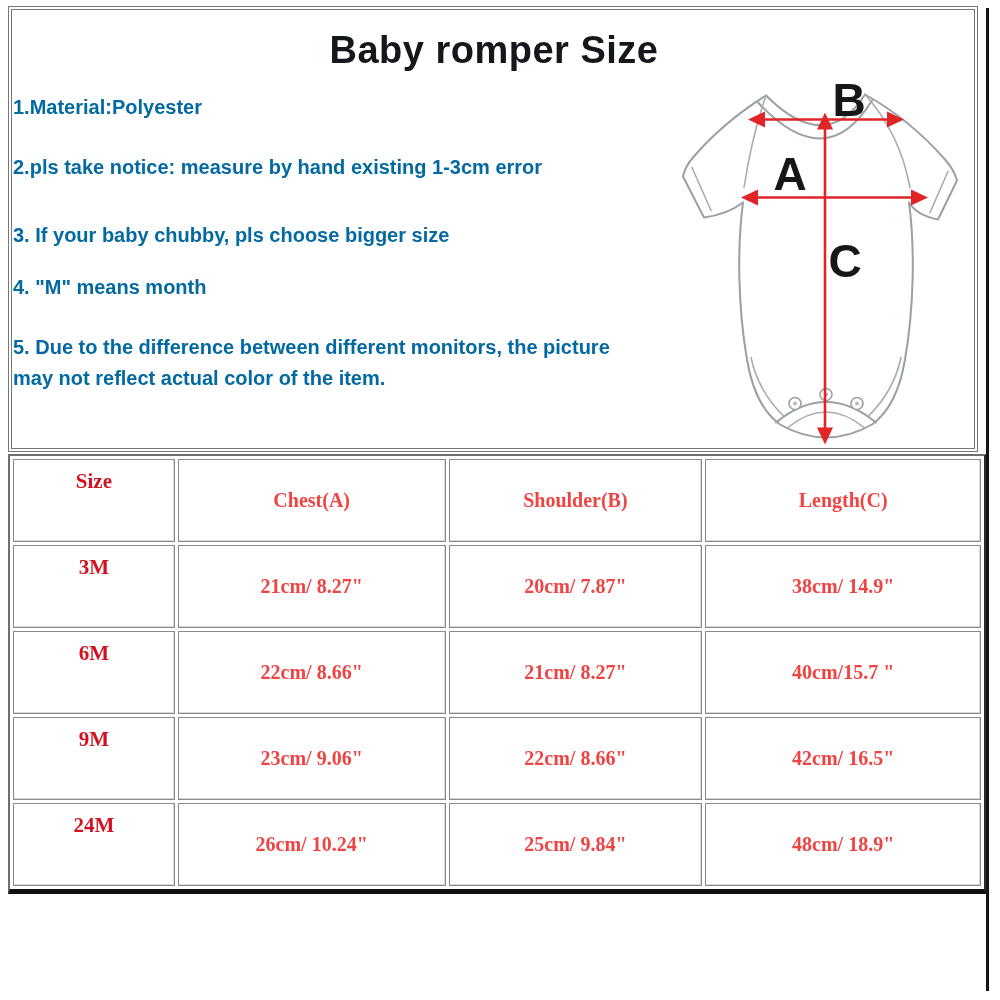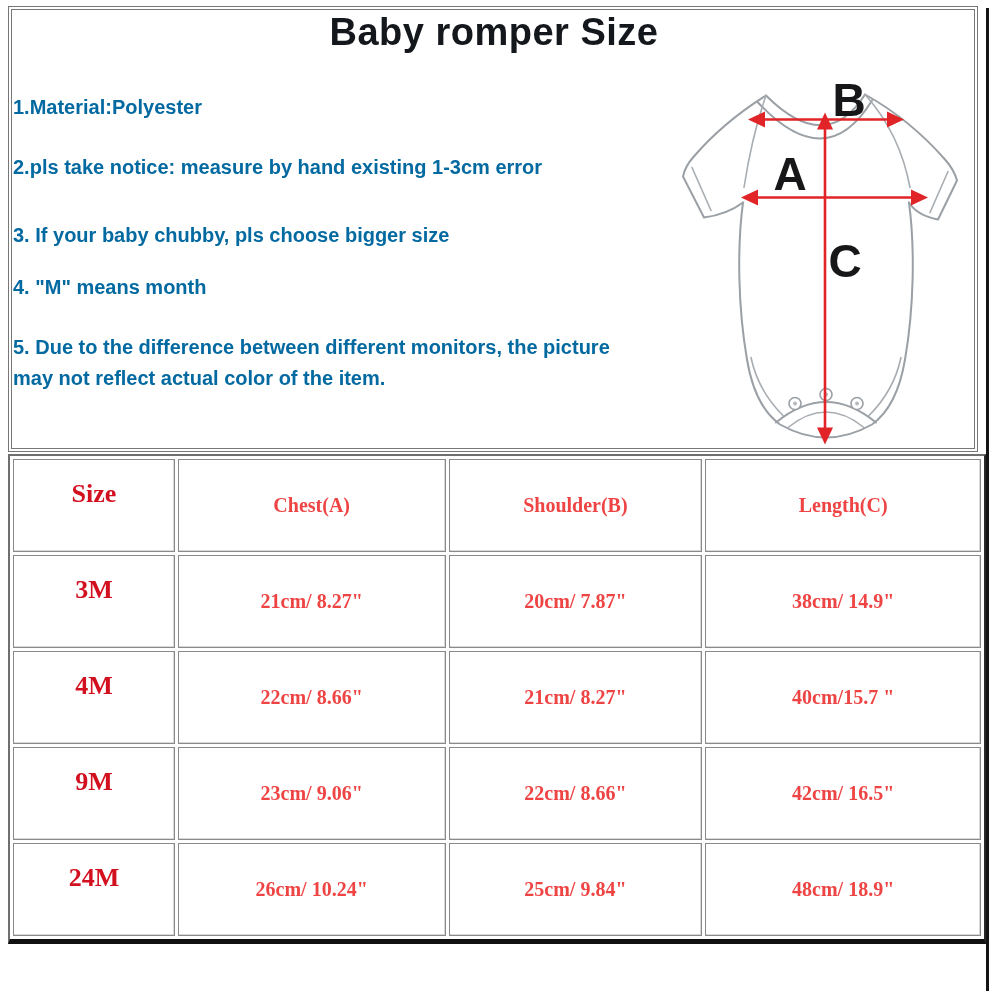--- a/index.html
+++ b/index.html
@@ -9,21 +9,21 @@
   }
   
   .frame{
     position:absolute;left:8px;top:6px;width:970px;height:446px;
     border:4px double #777;box-sizing:border-box;background:#fff;
   }
   .edge-right{
     position:absolute;left:986px;top:8px;width:3px;height:983px;background:#141414;
   }
   .page-title{
-    position:absolute;left:0;top:11px;width:988px;text-align:center;
+    position:absolute;left:0;top:29px;width:988px;text-align:center;
     font-size:38px;font-weight:800;color:#14171c;letter-spacing:0.5px;margin:0;
   }
   .note{
     position:absolute;left:13px;width:636px;margin:0;
     font-size:20px;font-weight:700;color:#0369a1;line-height:31px;
   }
   .note-1{top:92px}.note-2{top:152px}.note-3{top:220px}.note-4{top:272px}.note-5{top:332px}
   
   .diagram{position:absolute;left:648px;top:66px;width:332px;height:388px;}
   .diagram svg{display:block}
@@ -43,21 +43,21 @@
     border-right:2px solid #2a2a2a;border-bottom:5px solid #111;
     font-family:"Liberation Serif",serif;
   }
   .size-table td{
     border:1px solid #8a8a8a;background:#fff;height:71px;
     text-align:center;vertical-align:middle;
     font-size:20px;font-weight:700;color:#ef4444;
     box-shadow:inset -1px -1px 0 #d8d8d8;
   }
   .size-table td.size-cell{
-    vertical-align:top;padding-top:19px;color:#d2101f;font-size:26px;
+    vertical-align:top;padding-top:9px;color:#d2101f;font-size:21px;
   }
   .col-size{width:162px}.col-chest{width:268px}.col-shoulder{width:254px}.col-length{width:276px}
 </style>
 </head>
 <body>
 
 <div class="frame"></div>
 <div class="edge-right"></div>
 
 <h1 class="page-title">Baby romper Size</h1>
@@ -128,21 +128,21 @@
       <td>Shoulder(B)</td>
       <td>Length(C)</td>
     </tr>
     <tr>
       <td class="size-cell">3M</td>
       <td>21cm/ 8.27"</td>
       <td>20cm/ 7.87"</td>
       <td>38cm/ 14.9"</td>
     </tr>
     <tr>
-      <td class="size-cell">4M</td>
+      <td class="size-cell">6M</td>
       <td>22cm/ 8.66"</td>
       <td>21cm/ 8.27"</td>
       <td>40cm/15.7 "</td>
     </tr>
     <tr>
       <td class="size-cell">9M</td>
       <td>23cm/ 9.06"</td>
       <td>22cm/ 8.66"</td>
       <td>42cm/ 16.5"</td>
     </tr>

